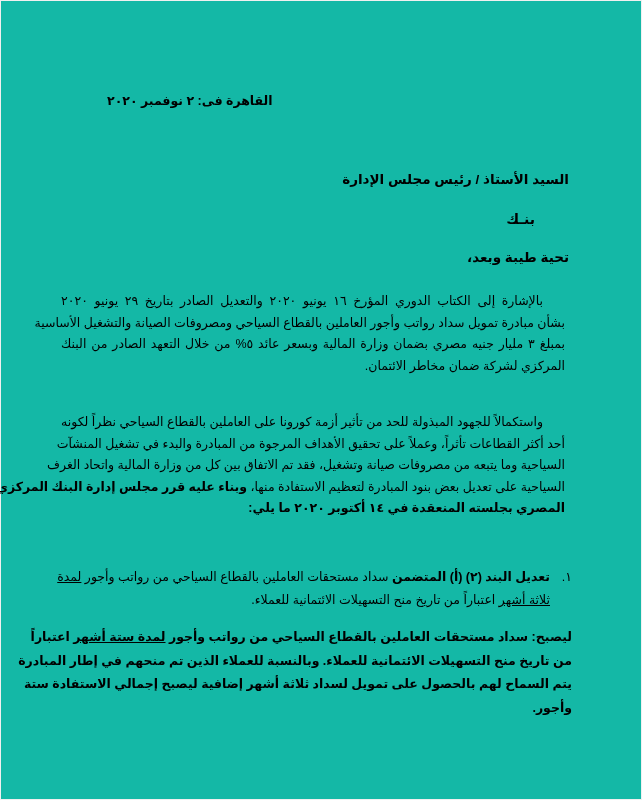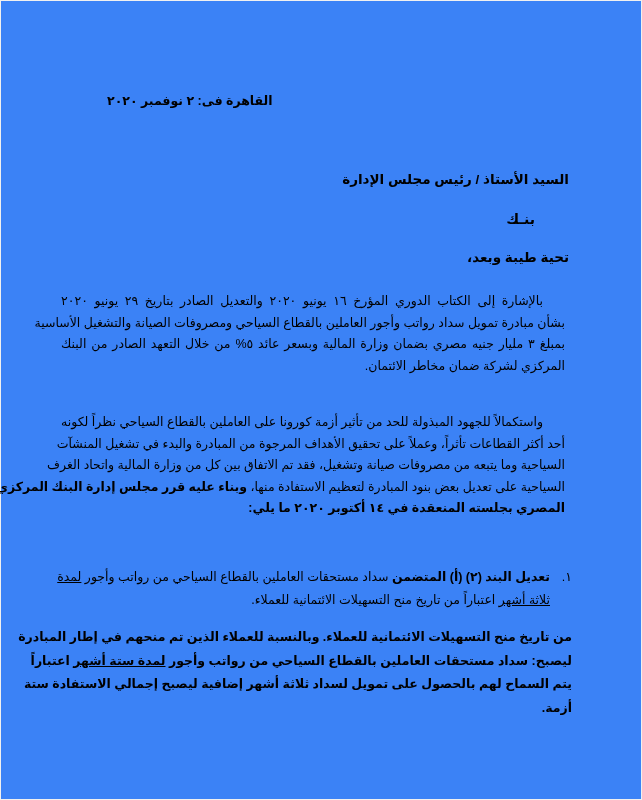--- a/index.html
+++ b/index.html
@@ -14,21 +14,21 @@
       overflow: hidden;
       font-family: "Liberation Sans", "DejaVu Sans", sans-serif;
       color: #000;
       direction: rtl;
     }
     .page {
       position: absolute;
       left: 0; top: 0;
       width: 640px; height: 798px;
       border: 1px solid #f0f0f0;
-      background: #3b82f6;
+      background: #14b8a6;
     }
     .abs {
       position: absolute;
       white-space: nowrap;
     }
     .date {
       top: 92px;
       left: 106px;
       font-size: 12.5px;
       font-weight: bold;
@@ -144,19 +144,19 @@
 
   <div class="item1">
     <span class="num">١.</span>
     <div class="body">
       <span class="line"><span class="b">تعديل البند (٢) (أ) المتضمن</span><span> سداد مستحقات العاملين بالقطاع السياحي من رواتب وأجور </span><span class="u">لمدة</span></span>
       <span class="line last"><span class="u">ثلاثة أشهر</span><span> اعتباراً من تاريخ منح التسهيلات الائتمانية للعملاء.</span></span>
     </div>
   </div>
 
   <div class="replace">
+    <span class="line"><span>ليصبح: سداد مستحقات العاملين بالقطاع السياحي من رواتب وأجور </span><span class="u">لمدة ستة أشهر</span><span> اعتباراً</span></span>
     <span class="line">من تاريخ منح التسهيلات الائتمانية للعملاء. وبالنسبة للعملاء الذين تم منحهم في إطار المبادرة</span>
-    <span class="line"><span>ليصبح: سداد مستحقات العاملين بالقطاع السياحي من رواتب وأجور </span><span class="u">لمدة ستة أشهر</span><span> اعتباراً</span></span>
     <span class="line">يتم السماح لهم بالحصول على تمويل لسداد ثلاثة أشهر إضافية ليصبح إجمالي الاستفادة ستة</span>
-    <span class="line last">أزمة.</span>
+    <span class="line last">وأجور.</span>
   </div>
 
 </div>
 
 </body></html>

